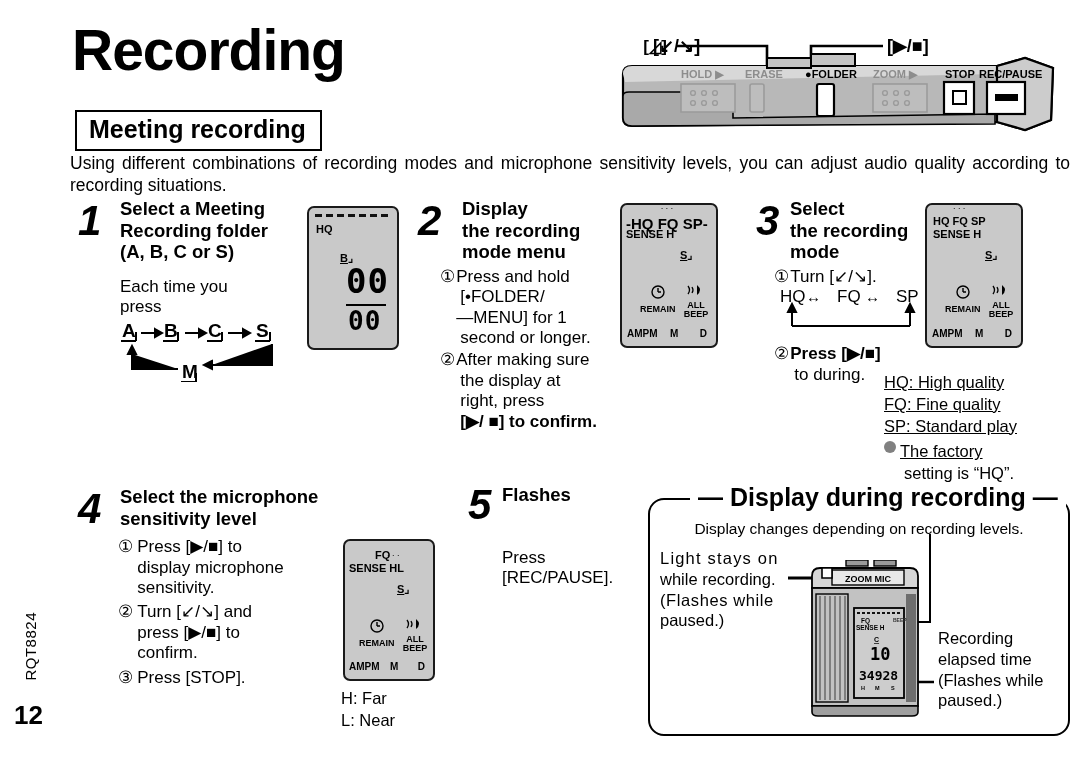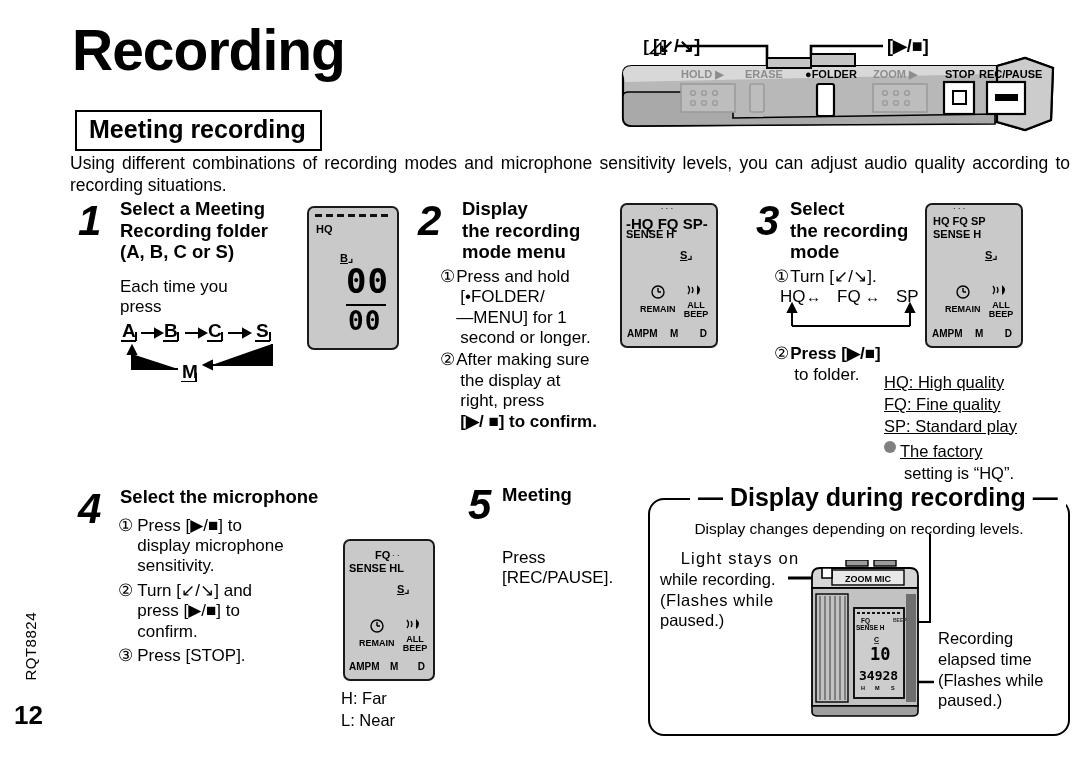--- a/index.html
+++ b/index.html
@@ -338,21 +338,21 @@
         <path d="M130 38 V24"></path>
           <path d="M126 24 l4 -8 l4 8 Z"></path>
       </g>
     </svg>
   </div>
   <div class="step-body" style="margin-left:18px; margin-top:4px;">
     <div class="li">
       <span class="cn">②</span>
       <span class="txt">
         <span style="font-weight:bold">Press [▶/■]</span><br>
-        <span style="margin-left:4px;display:inline-block">to folder.</span>
+        <span style="margin-left:4px;display:inline-block">to during.</span>
       </span>
     </div>
   </div>
 </div>
 
 <div class="lcd" style="position:absolute; left:925px; top:203px; width:98px; height:145px;">
   <div style="position:absolute; left:6px; top:10px; font-size:11px; font-weight:bold; white-space:nowrap;">
     <span class="blink">HQ FQ SP</span>
   </div>
   <div style="position:absolute; left:6px; top:23px; font-size:11px; font-weight:bold;">SENSE H</div>
@@ -391,20 +391,21 @@
       <span style="margin-left:4px;display:inline-block">setting is “HQ”.</span>
     </span>
   </div>
 </div>
 
 <div class="step" style="left:78px; top:486px; width:300px;">
   <div class="stepnum" style="left:0; top:2px;">4</div>
   <div style="margin-left:42px;">
     <div class="step-title">
       <div>Select the microphone</div>
+      <div>sensitivity level</div>
     </div>
   </div>
   <div class="step-body" style="margin-left:40px; margin-top:8px; width:230px;">
     <div class="li">
       <span class="cn" style="margin-right:3px;">①</span>
       <span class="txt">
         <span>Press [▶/■] to</span><br>
         <span>display microphone</span><br>
         <span>sensitivity.</span>
       </span>
@@ -455,32 +456,32 @@
 </div>
 
 <div class="legend" style="position:absolute; left:341px; top:688px;">
   <div>H: Far</div>
   <div>L: Near</div>
 </div>
 
 <div class="step" style="left:468px; top:484px; width:170px;">
   <div class="stepnum" style="left:0; top:0;">5</div>
   <div style="margin-left:34px;">
-    <div class="step-title">Meeting</div>
+    <div class="step-title">Flashes</div>
   </div>
   <div class="step-body" style="margin-left:34px; margin-top:42px;">
     <p>Press</p>
     <p>[REC/PAUSE].</p>
   </div>
 </div>
 
 <div class="ddr">
   <div class="ddr-sub">Display changes depending on recording levels.</div>
   <div class="ddr-left">
-    <div style="letter-spacing:1.2px;text-align:center;">Light stays on</div>
+    <div style="letter-spacing:1.2px;">Light stays on</div>
     <div>while recording.</div>
     <div style="letter-spacing:.6px;">(Flashes while</div>
     <div>paused.)</div>
   </div>
   <div class="ddr-right">
     <div>Recording</div>
     <div>elapsed time</div>
     <div>(Flashes while</div>
     <div>paused.)</div>
   </div>

